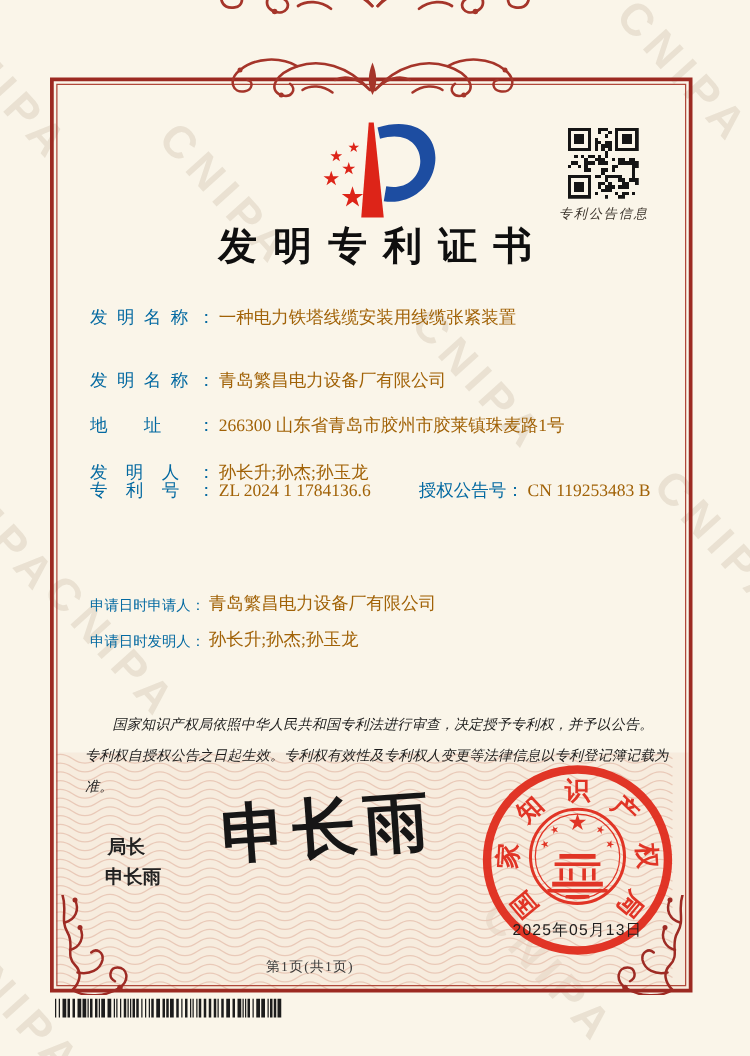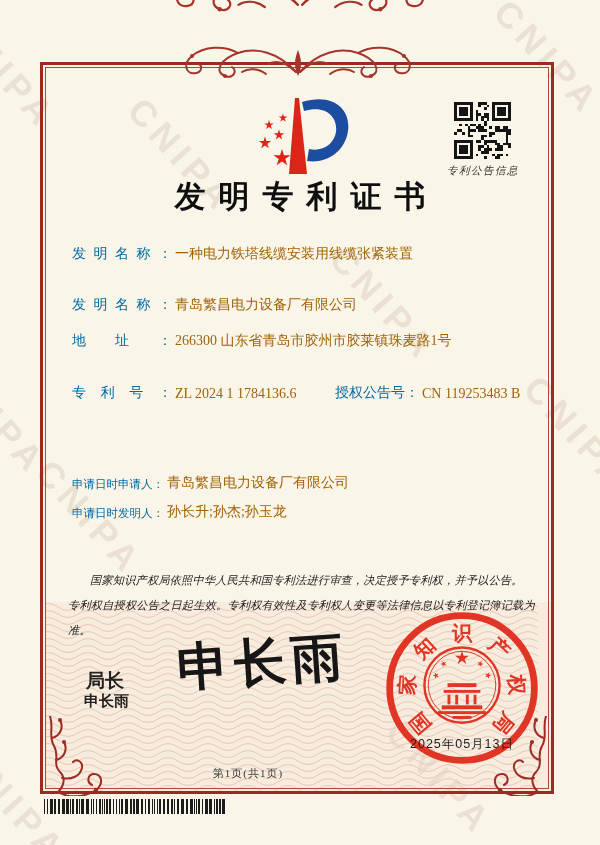--- a/index.html
+++ b/index.html
@@ -38,21 +38,21 @@
   .val{margin-left:3px;color:#a16207;}
   .rcol{position:absolute;left:263px;top:0;}
   #r1{top:245px}#r2{top:296px}#r3{top:332px}#r4{top:369px}
   #r5{top:384px}#r6{top:439px}#r7{top:474px}#r8{top:503px}
   
   #legal{position:absolute;left:68px;top:568px;width:480px;z-index:4;font-style:italic;
          font-size:11.2px;line-height:25px;letter-spacing:.2px;color:#1c1c1c;}
   #legal .l1{text-indent:22px;}
   
   #dirTitle{position:absolute;left:86px;top:668px;font-family:"Liberation Sans",sans-serif;
-            font-weight:bold;font-size:19px;color:#222;z-index:4;}
+            font-weight:bold;font-size:15px;color:#222;z-index:4;}
   #dirName{position:absolute;left:84px;top:692px;font-family:"Liberation Sans",sans-serif;
            font-weight:bold;font-size:15px;color:#222;z-index:4;}
   #sig{position:absolute;left:165px;top:628px;width:195px;text-align:center;font-size:52px;
        font-weight:bold;letter-spacing:5px;color:#161616;transform:rotate(-4deg);z-index:4;}
   
   #seal{position:absolute;left:380px;top:606px;width:164px;height:164px;z-index:5;opacity:.95;}
   .sealc{font-size:21px;font-weight:bold;fill:#e02c1d;text-anchor:middle;dominant-baseline:central;
          font-family:"Liberation Sans",sans-serif;}
   .sealdate{font-size:13px;fill:#141414;text-anchor:middle;letter-spacing:1px;
             font-family:"Liberation Sans",sans-serif;}
@@ -283,20 +283,23 @@
 
   <div class="row" id="r1">
     <span class="lab w">发明名称：</span><span class="val">一种电力铁塔线缆安装用线缆张紧装置</span>
   </div>
   <div class="row" id="r2">
     <span class="lab w">发明名称：</span><span class="val">青岛繁昌电力设备厂有限公司</span>
   </div>
   <div class="row" id="r3">
     <span class="lab w">地址：</span><span class="val">266300 山东省青岛市胶州市胶莱镇珠麦路1号</span>
   </div>
+  <div class="row" id="r4">
+    <span class="lab w">发明人：</span><span class="val">孙长升;孙杰;孙玉龙</span>
+  </div>
   <div class="row" id="r5">
     <span class="lab w">专利号：</span><span class="val">ZL 2024 1 1784136.6</span>
     <span class="rcol"><span class="lab">授权公告号：</span><span class="val">CN 119253483 B</span></span>
   </div>
   <div class="row" id="r7">
     <span class="lab small">申请日时申请人：</span><span class="val">青岛繁昌电力设备厂有限公司</span>
   </div>
   <div class="row" id="r8">
     <span class="lab small">申请日时发明人：</span><span class="val">孙长升;孙杰;孙玉龙</span>
   </div>

